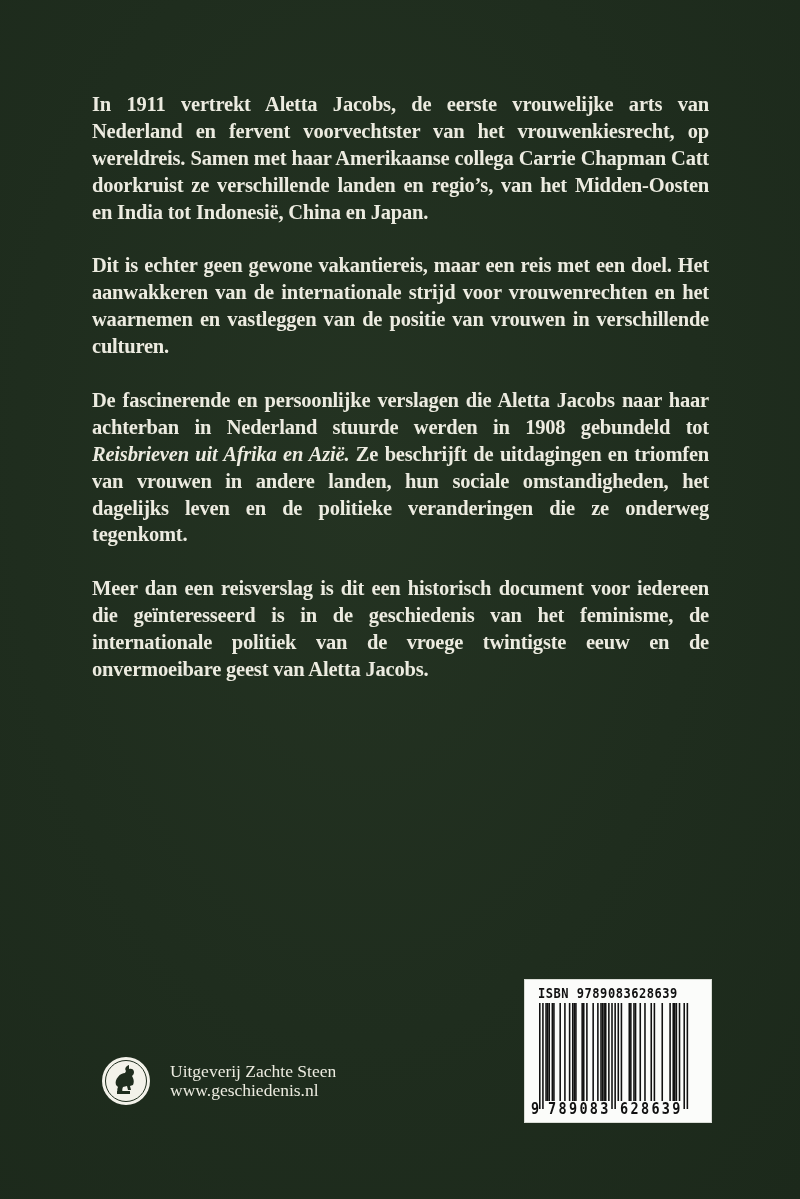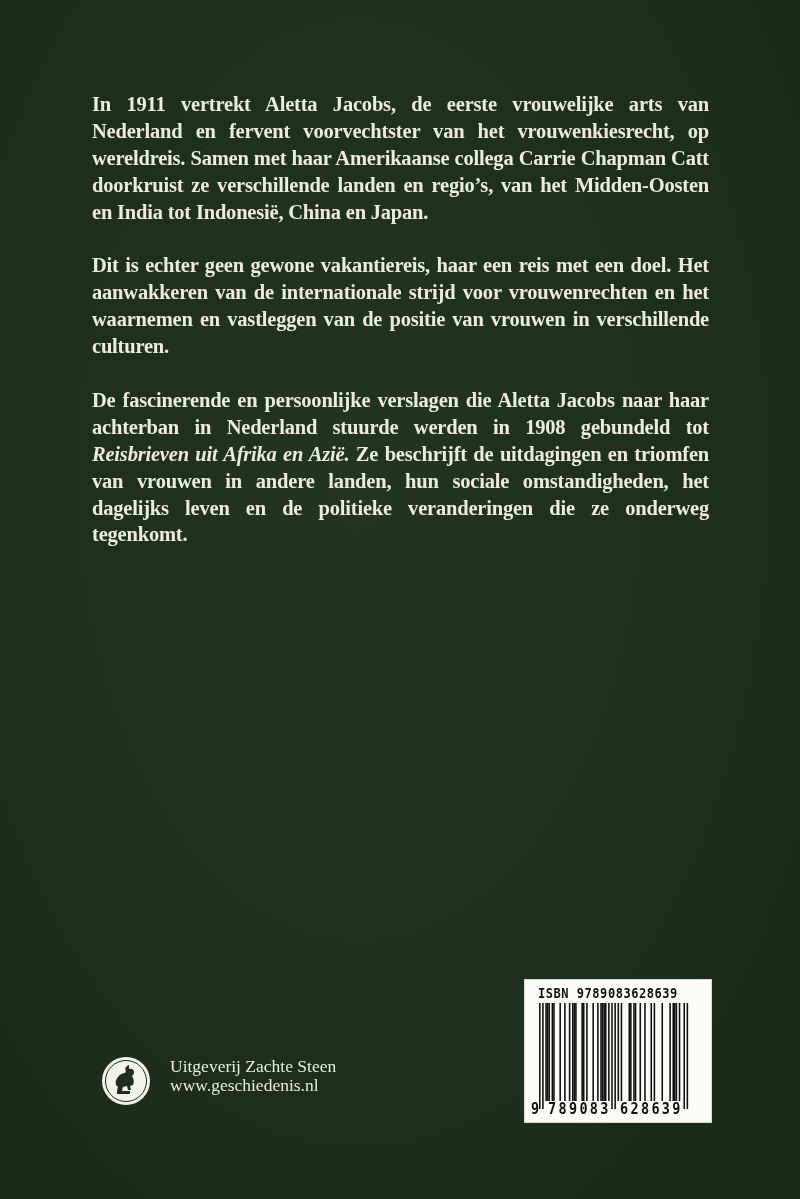--- a/index.html
+++ b/index.html
@@ -13,21 +13,21 @@
   .cover-back { position: absolute; inset: 0; background: radial-gradient(ellipse at 45% 40%, #243322 0%, #1f2d1e 55%, #1c291b 100%); }
   .blurb {
     position: absolute; left: 92px; top: 91px; width: 617px;
     font-size: 20.5px; line-height: 26.9px;
     letter-spacing: -0.2px;
   }
   .blurb p { margin: 0 0 26.9px 0; text-align: justify; hyphens: none; font-weight: bold; }
   .blurb em { font-style: italic; }
   .publisher {
     position: absolute; left: 102px; top: 1057px;
-    display: flex; gap: 20px;
+    display: flex; align-items: center; gap: 20px;
   }
   .logo {
     width: 48px; height: 48px; border-radius: 50%;
     background: #f3f2ea; display: flex; align-items: center; justify-content: center;
     box-sizing: border-box;
   }
   .logo-inner {
     width: 42px; height: 42px; border-radius: 50%;
     border: 1.5px solid #1f2d1e; box-sizing: border-box;
     display: flex; align-items: center; justify-content: center; overflow: hidden;
@@ -54,22 +54,23 @@
     transform: scaleX(0.9); transform-origin: left top;
   }
 </style>
 </head>
 <body>
 
 <div class="cover-back"></div>
 
 <div class="blurb" id="blurb">
     <p><span>In 1911 vertrekt Aletta Jacobs, de eerste vrouwelijke arts van Nederland en fervent voorvechtster van het vrouwenkiesrecht, op wereldreis. Samen met haar Amerikaanse collega Carrie Chapman Catt doorkruist ze verschillende landen en regio’s,  van het Midden-Oosten en India tot Indonesië, China en Japan.</span></p>
-    <p><span>Dit is echter geen gewone vakantiereis, haar een reis met een doel. Het aanwakkeren van de internationale strijd voor vrouwenrechten en het waarnemen en vastleggen van de positie van vrouwen in verschillende culturen.</span></p>
+    <p><span>Dit is echter geen gewone vakantiereis, maar een reis met een doel. Het aanwakkeren van de internationale strijd voor vrouwenrechten en het waarnemen en vastleggen van de positie van vrouwen in verschillende culturen.</span></p>
     <p><span>De fascinerende en persoonlijke verslagen die Aletta Jacobs naar haar achterban in Nederland stuurde werden in 1908 gebundeld tot </span><em>Reisbrieven uit Afrika en Azië.</em><span> Ze beschrijft de uitdagingen en triomfen van vrouwen in andere landen, hun sociale omstandigheden, het dagelijks leven en de politieke veranderingen die ze onderweg tegenkomt.</span></p>
+    <p><span>Meer dan een reisverslag is dit een historisch document voor iedereen die geïnteresseerd is in de geschiedenis van het feminisme, de internationale politiek van de vroege twintigste eeuw en de onvermoeibare geest van Aletta Jacobs.</span></p>
   </div>
 
 <div class="publisher">
   <div class="logo">
     <div class="logo-inner">
       <svg width="36" height="36" viewBox="0 0 36 36">
         <path fill="#1f2d1e" d="M21 6c2-1 5 0 5 3 0 2-1 3-2 4l1 2c1 2 1 5 0 7l-3 1 1 4h-3l-1-4-4 1c-1 2-1 4 0 6h-5c-1-2-1-4 0-6l-2-2c-1-3 0-6 2-8 2-3 5-4 7-4l1-2c-1-1-1-3 0-4 1-1 2-2 3-2zM9 28h13v3H9z"></path>
       </svg>
     </div>
   </div>

